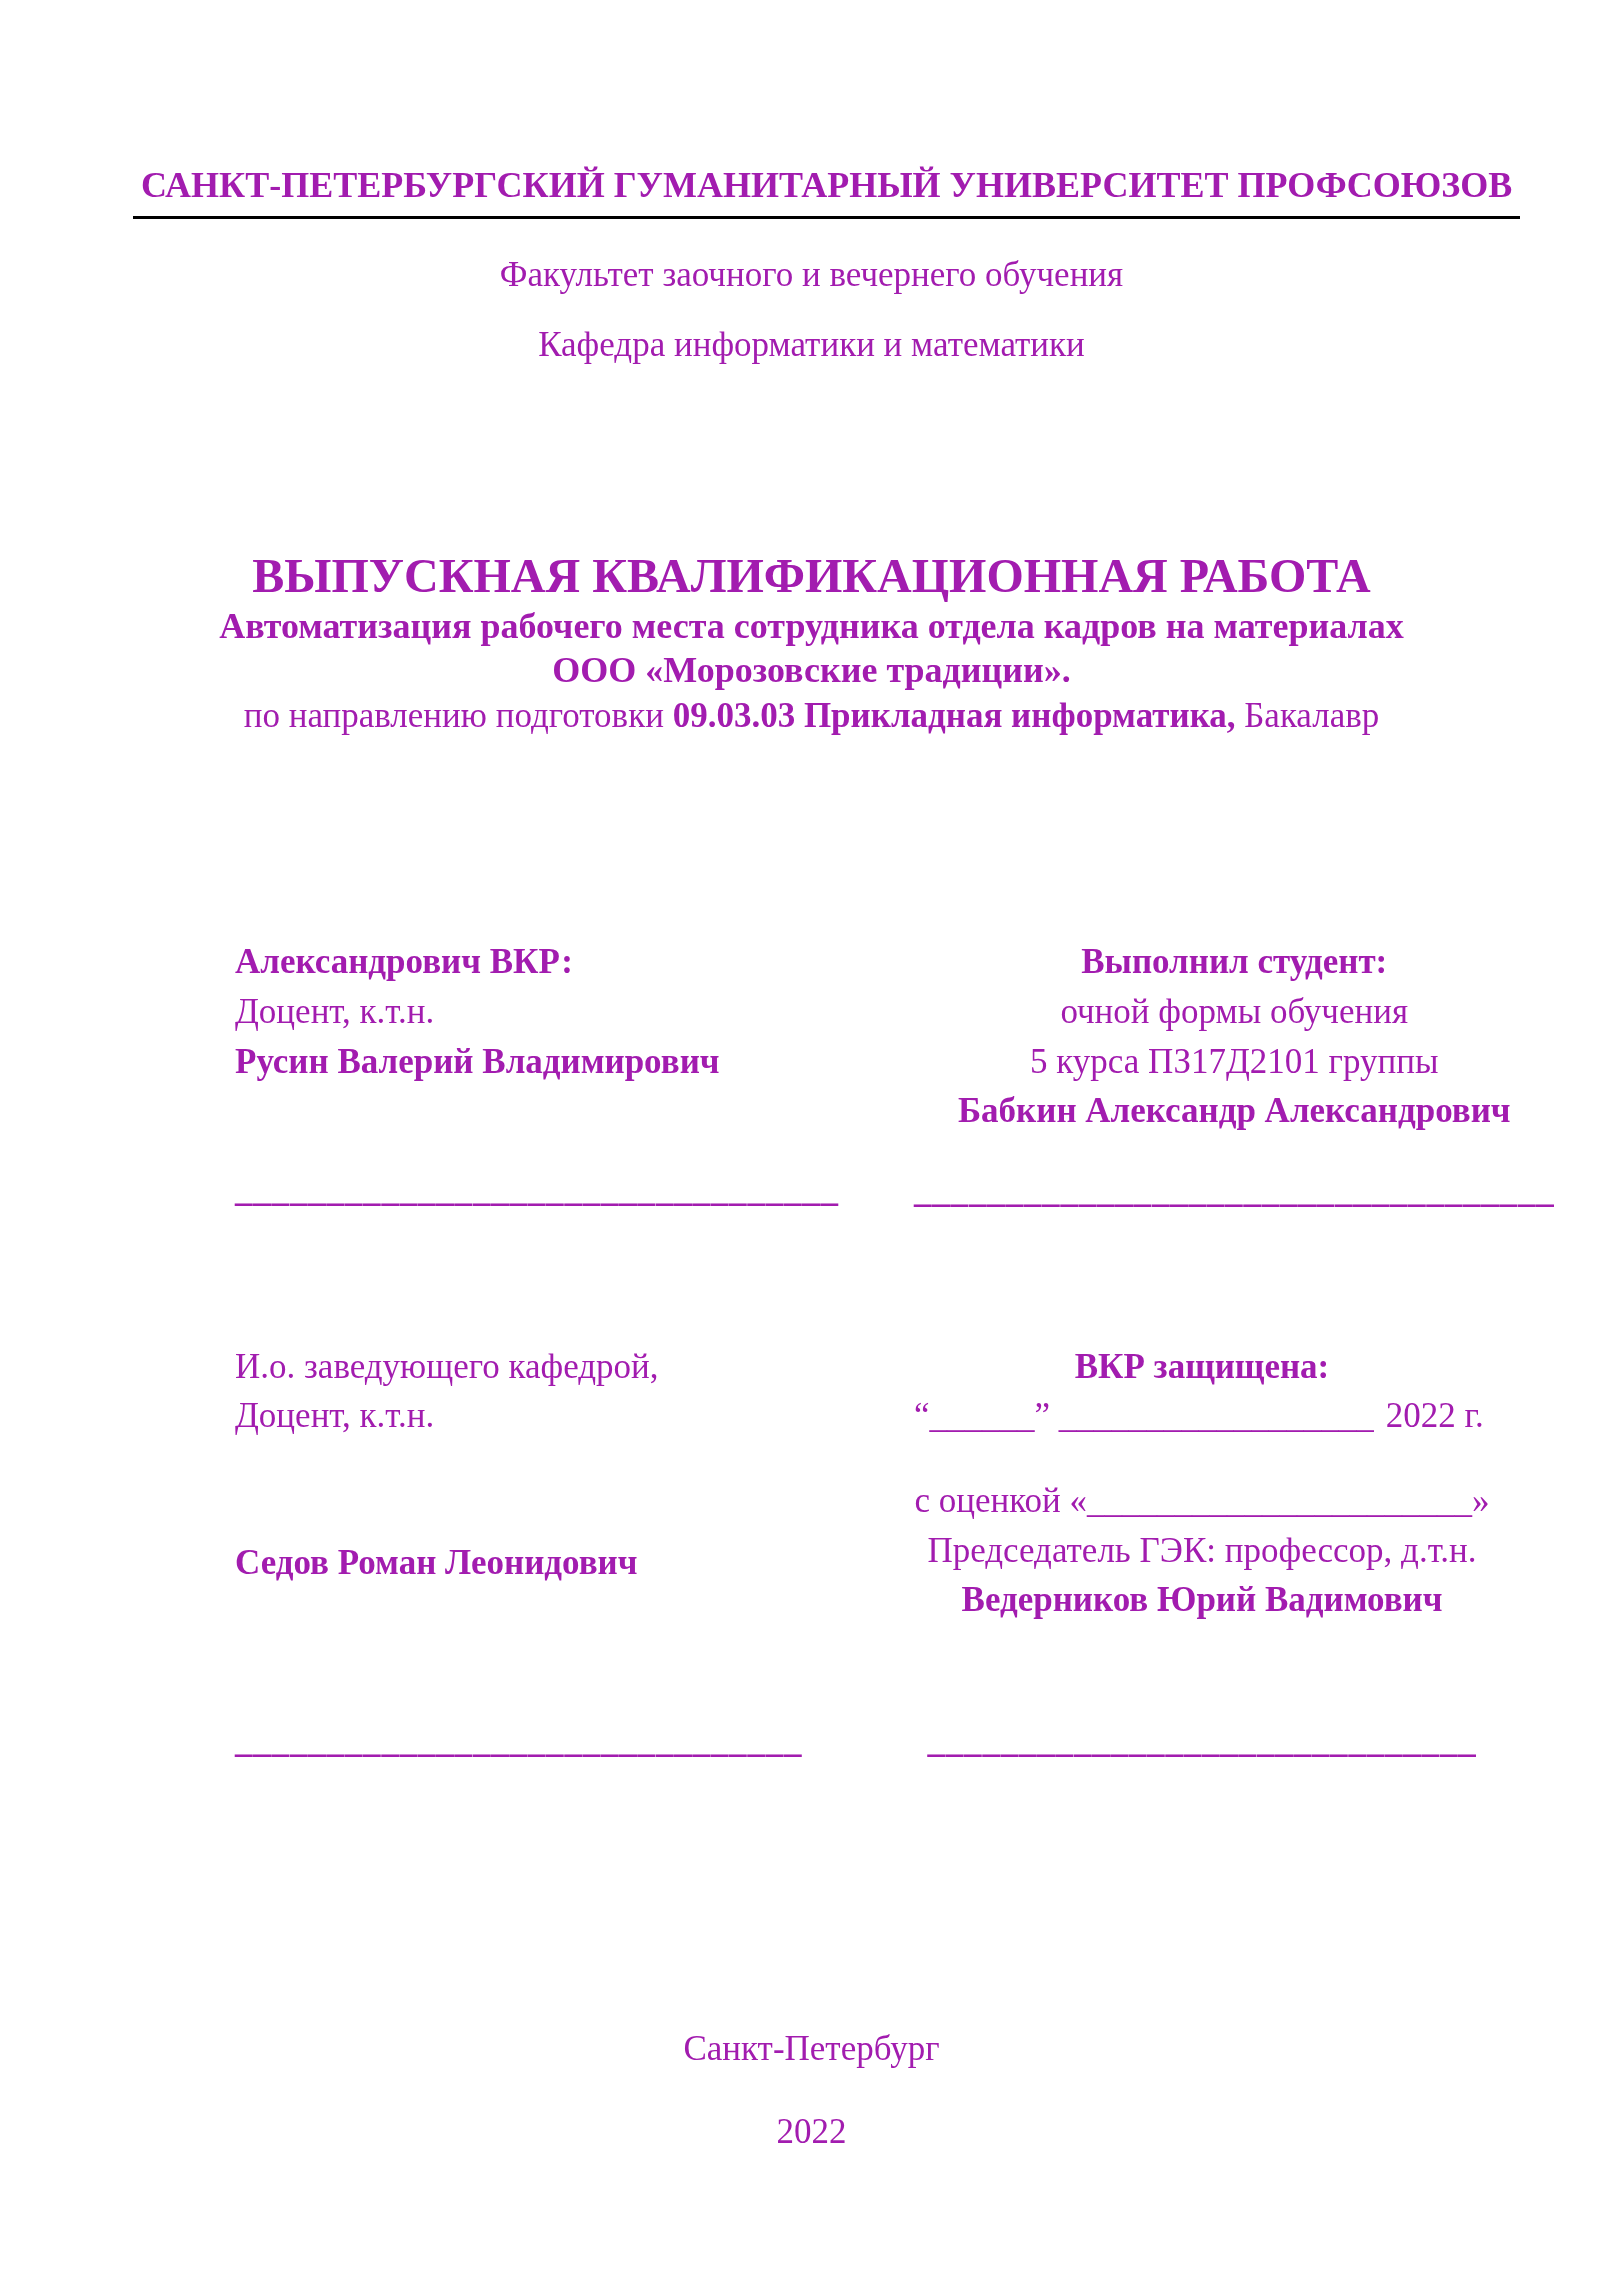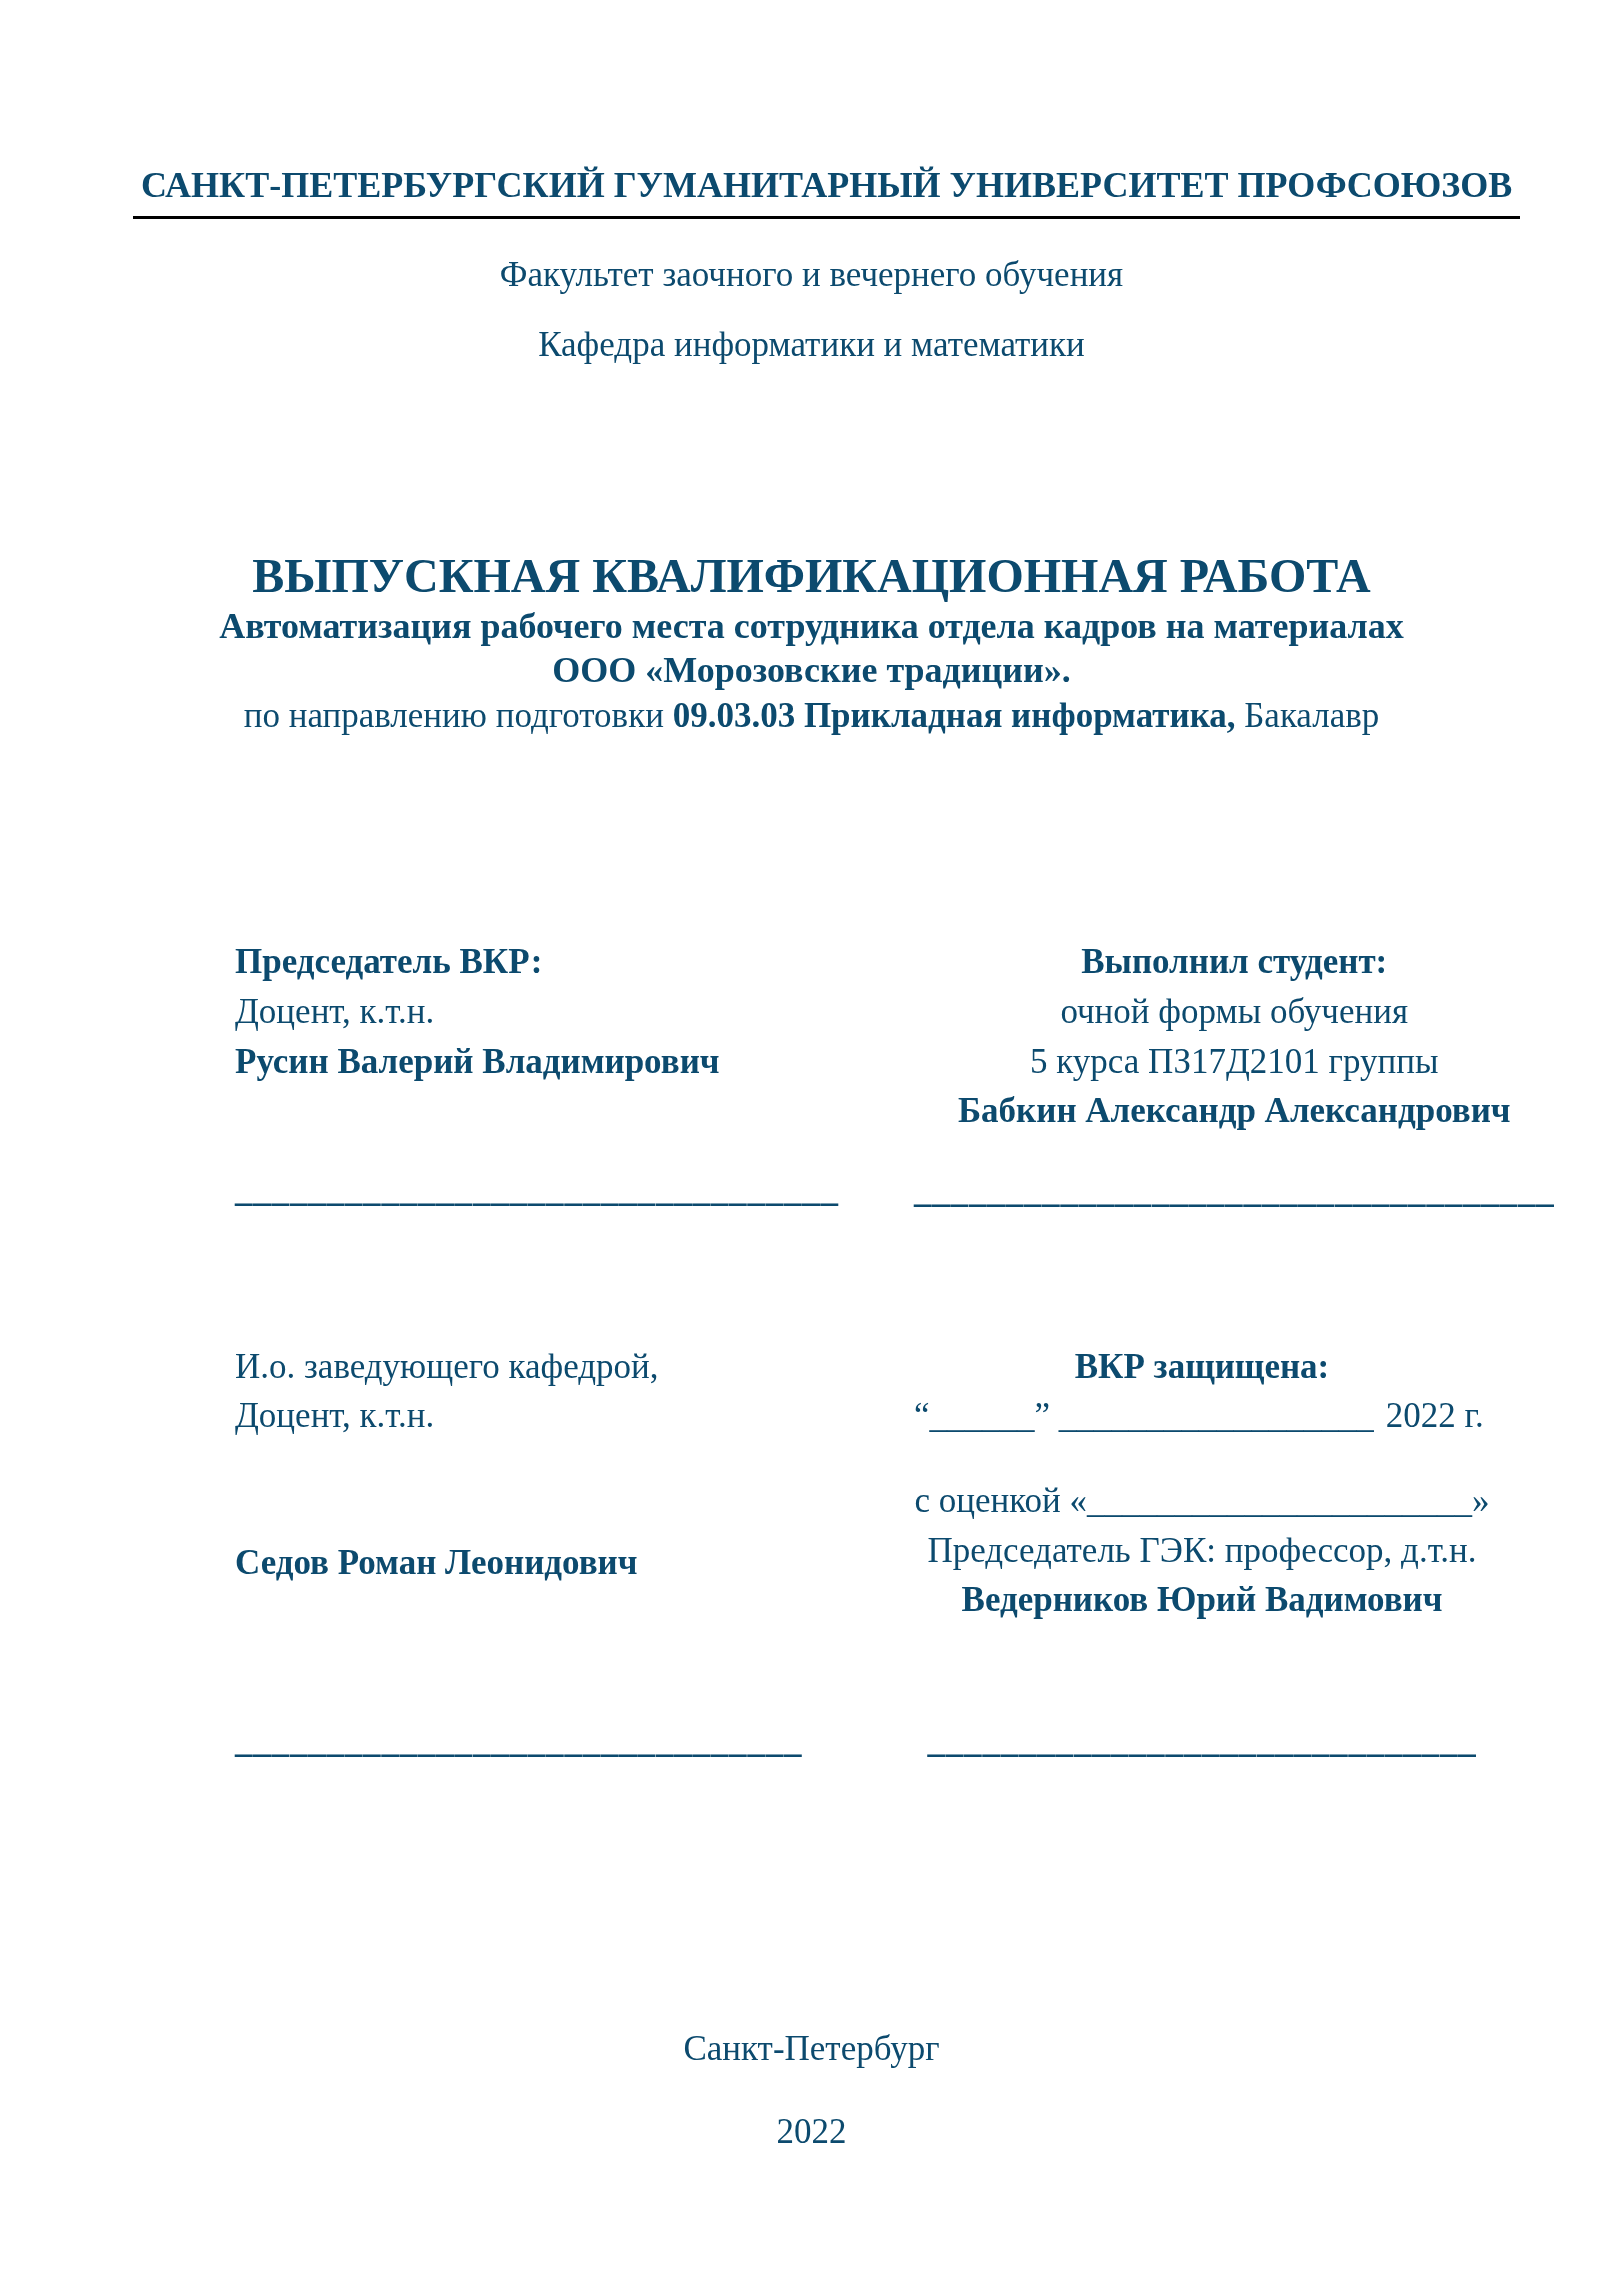--- a/index.html
+++ b/index.html
@@ -5,21 +5,21 @@
 <style>
   * { box-sizing: border-box; }
   html, body { margin: 0; padding: 0; background: #ffffff; }
 
   .page {
     position: relative;
     width: 1623px;
     min-height: 2295px;
     margin: 0 auto;
     background: #ffffff;
-    color: #0c4a6e;
+    color: #a21caf;
     font-family: "Liberation Serif", "DejaVu Serif", serif;
     font-size: 35px;
     line-height: 1.42;
     padding: 161px 133px 31px 133px;
   }
 
   
   .doc-header { text-align: center; }
   .university {
     display: inline-block;
@@ -99,21 +99,21 @@
     <div class="direction">
       <span>по направлению подготовки</span>
       <span class="bold">09.03.03 Прикладная информатика,</span>
       <span>Бакалавр</span>
     </div>
   </section>
 
   <section class="columns section-1">
     <div class="col-left">
       <div class="col-text">
-        <div class="line bold">Председатель ВКР:</div>
+        <div class="line bold">Александрович ВКР:</div>
         <div class="line">Доцент, к.т.н.</div>
         <div class="line bold">Русин Валерий Владимирович</div>
       </div>
       <div class="signature">_________________________________</div>
     </div>
 
     <div class="col-right">
       <div class="col-text">
         <div class="line bold">Выполнил студент:</div>
         <div class="line">очной формы обучения</div>

